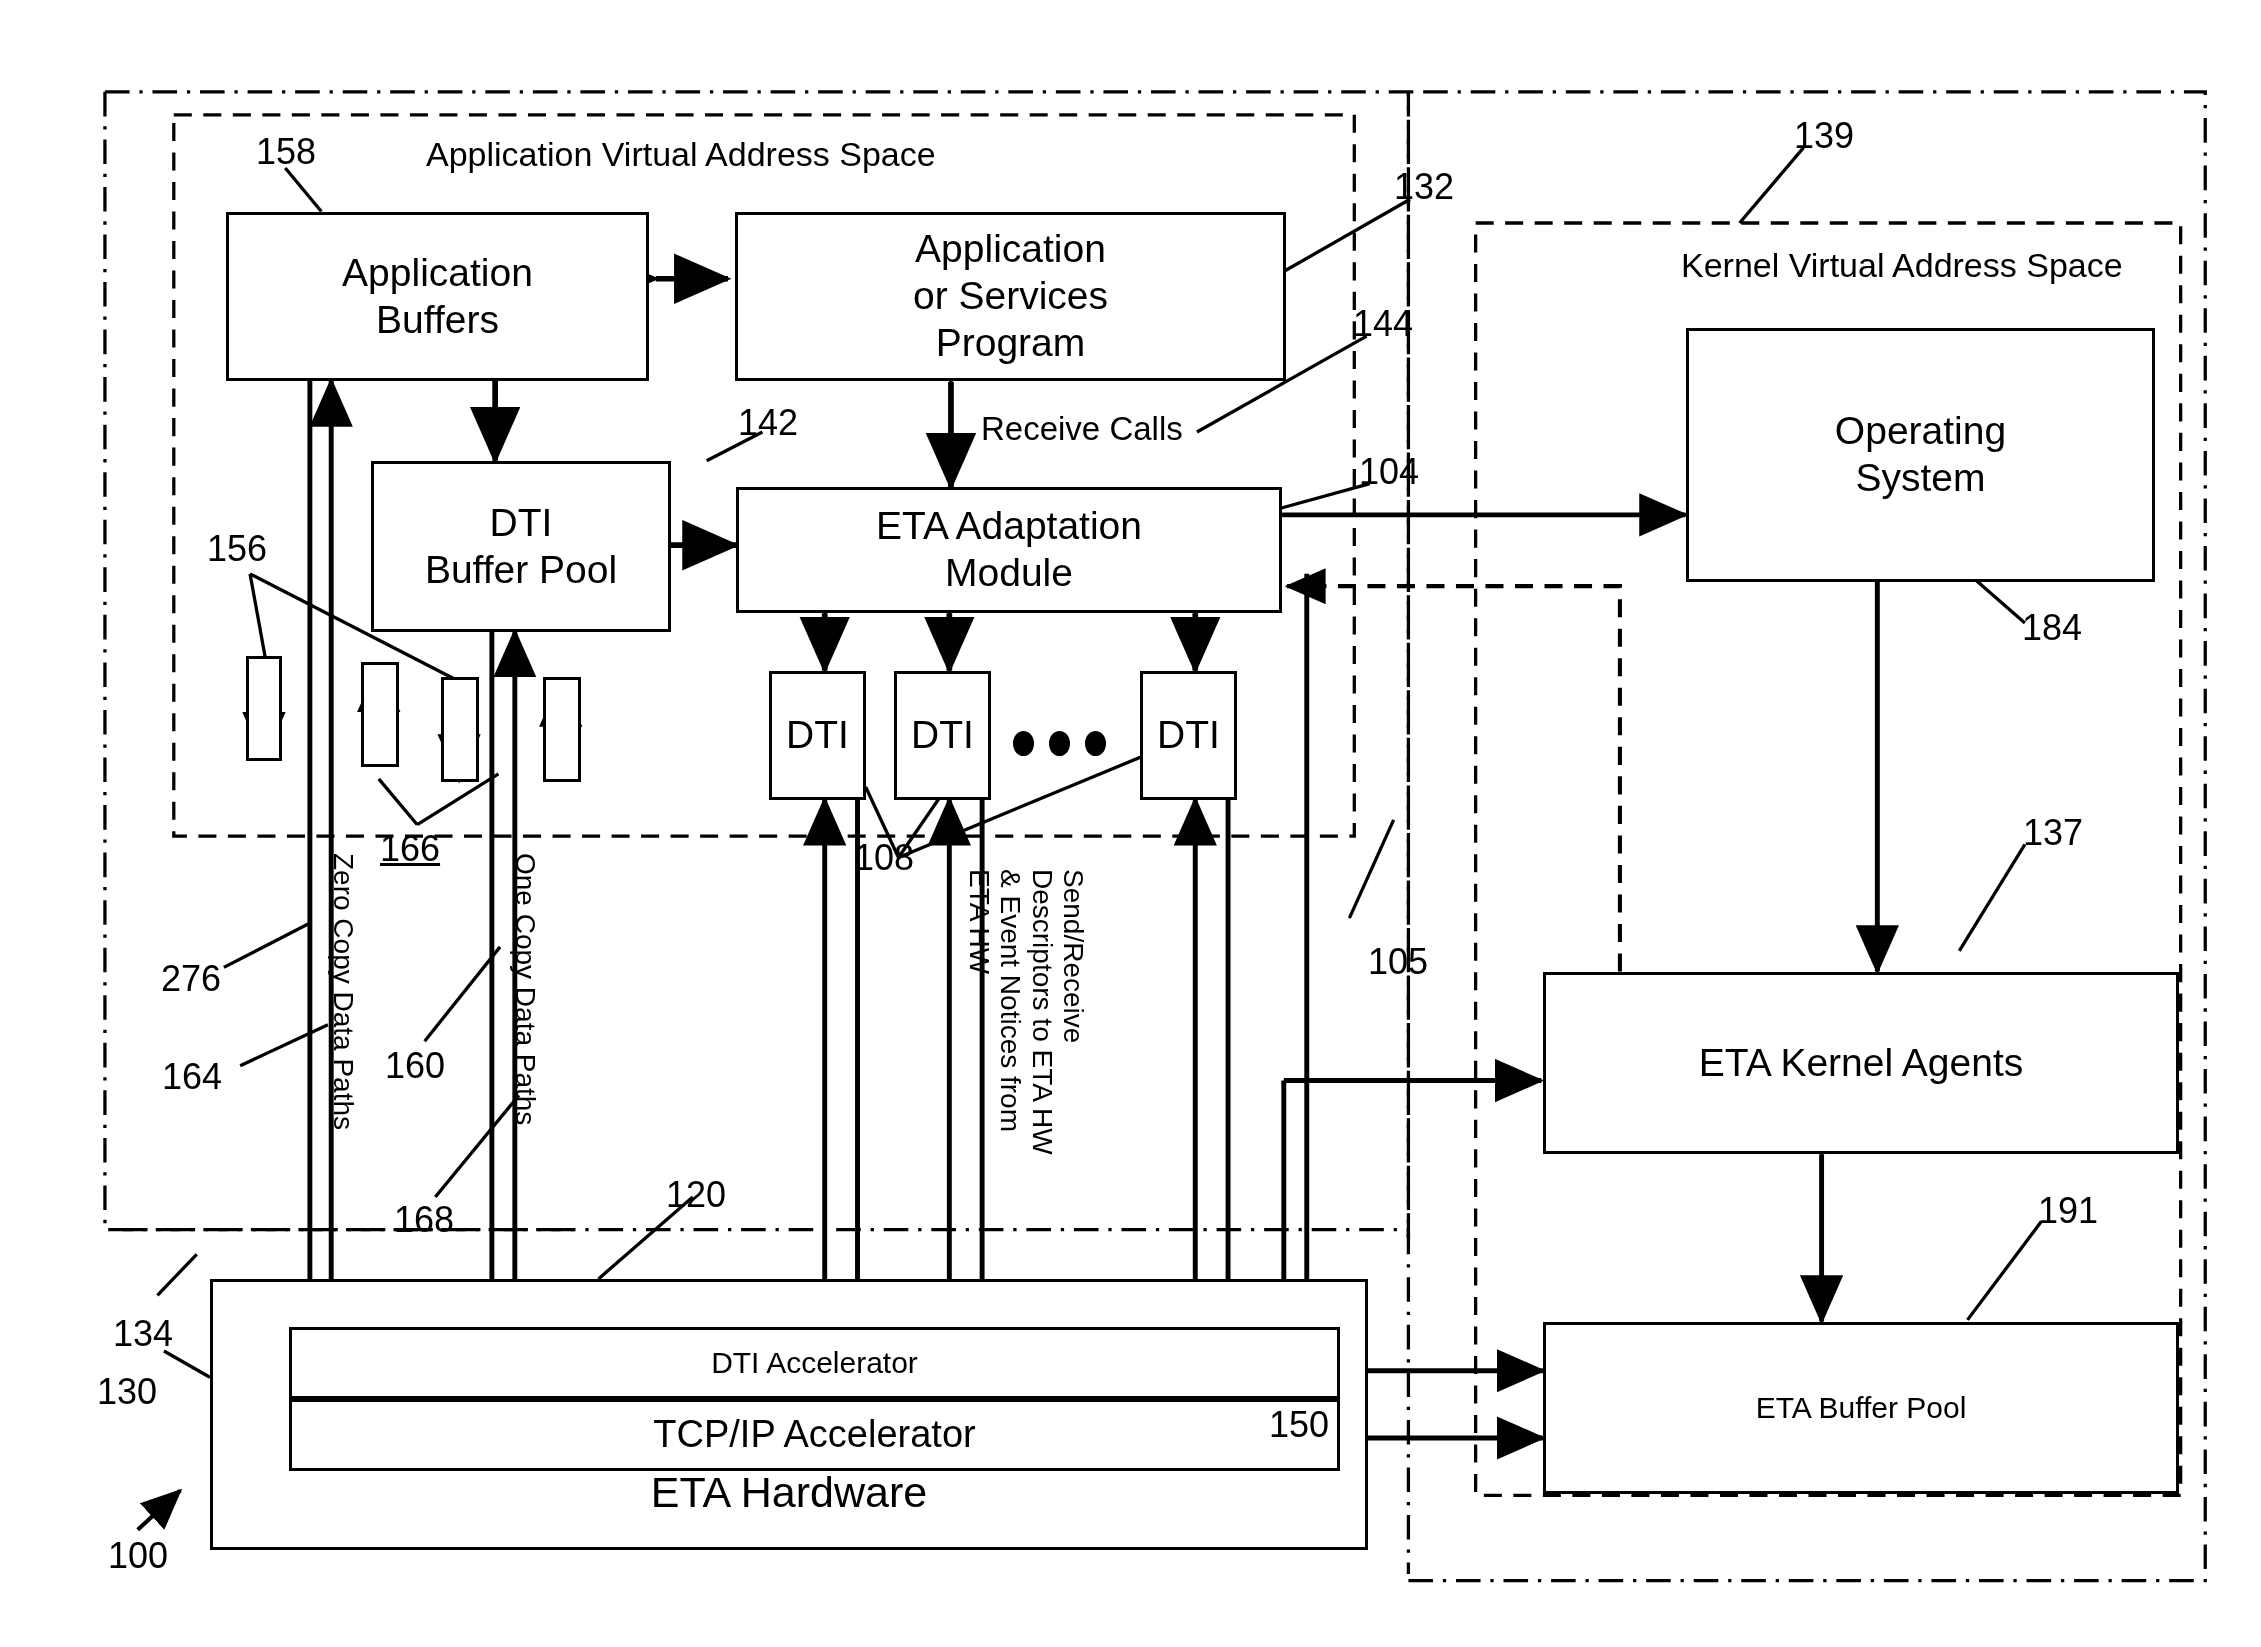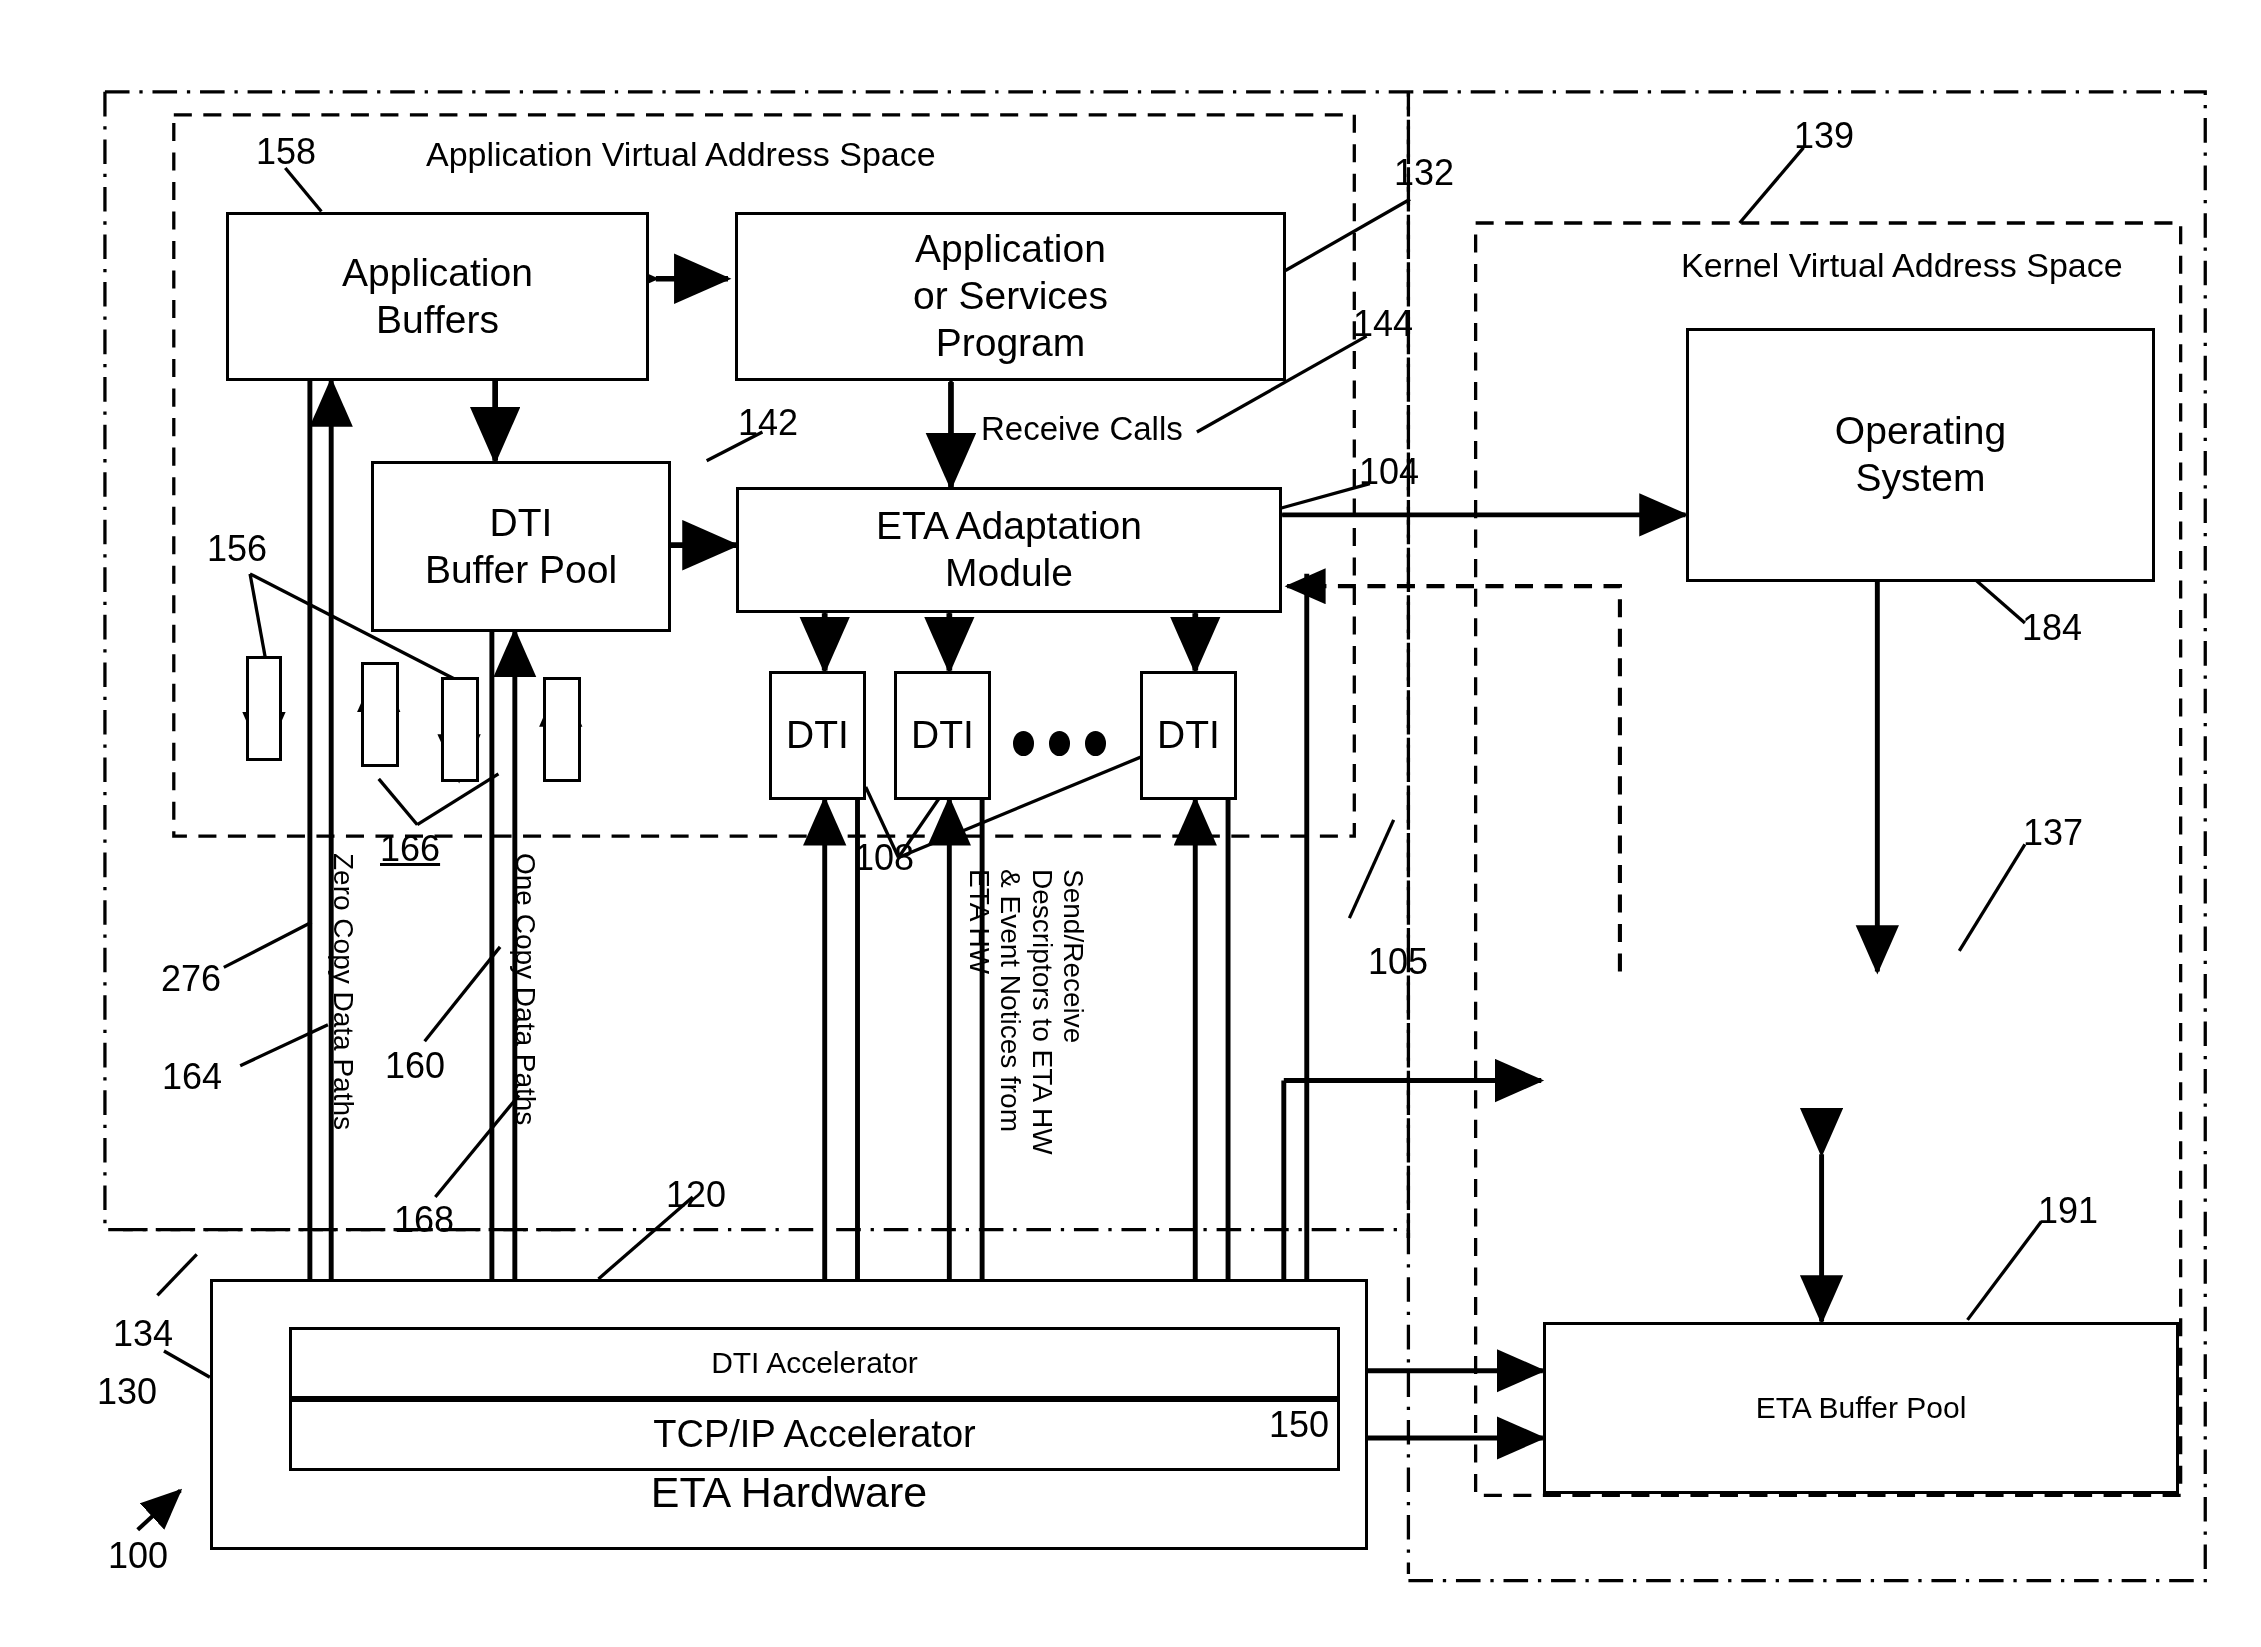--- a/index.html
+++ b/index.html
@@ -221,20 +221,23 @@
     </span>
   </div>
 
   <div class="box" style="left:1686px; top:328px; width:469px; height:254px; font-size:39px;">
     <span>
       <span>Operating</span>
       <span>System</span>
     </span>
   </div>
 
+  <div class="box" style="left:1543px; top:972px; width:636px; height:182px; font-size:39px;">
+    <span>ETA Kernel Agents</span>
+  </div>
 
   <div class="box" style="left:1543px; top:1322px; width:636px; height:172px; font-size:30px;">
     <span>ETA Buffer Pool</span>
   </div>
 
   <div class="box" style="left:769px; top:671px; width:97px; height:129px; font-size:39px;">
     <span>DTI</span>
   </div>
   <div class="box" style="left:894px; top:671px; width:97px; height:129px; font-size:39px;">
     <span>DTI</span>
@@ -267,21 +270,21 @@
 
   <div class="vtext" style="left:359px; top:853px;">Zero Copy Data Paths</div>
   <div class="vtext" style="left:541px; top:853px;">One Copy Data Paths</div>
 
   <div class="vtext" style="left:1089px; top:869px;">Send/Receive</div>
   <div class="vtext" style="left:1058px; top:869px;">Descriptors to ETA HW</div>
   <div class="vtext" style="left:1026px; top:869px;">&amp; Event Notices from</div>
   <div class="vtext" style="left:995px; top:869px;">ETA HW</div>
 
   <div class="ref" style="left:256px; top:131px;">158</div>
-  <div class="ref" style="left:1394px; top:152px;">132</div>
+  <div class="ref" style="left:1394px; top:166px;">132</div>
   <div class="ref" style="left:1353px; top:303px;">144</div>
   <div class="ref" style="left:1359px; top:451px;">104</div>
   <div class="ref" style="left:738px; top:402px;">142</div>
   <div class="ref" style="left:1794px; top:115px;">139</div>
   <div class="ref" style="left:2022px; top:607px;">184</div>
   <div class="ref" style="left:2023px; top:812px;">137</div>
   <div class="ref" style="left:2038px; top:1190px;">191</div>
   <div class="ref" style="left:1368px; top:941px;">105</div>
   <div class="ref" style="left:666px; top:1174px;">120</div>
   <div class="ref" style="left:1269px; top:1404px;">150</div>

